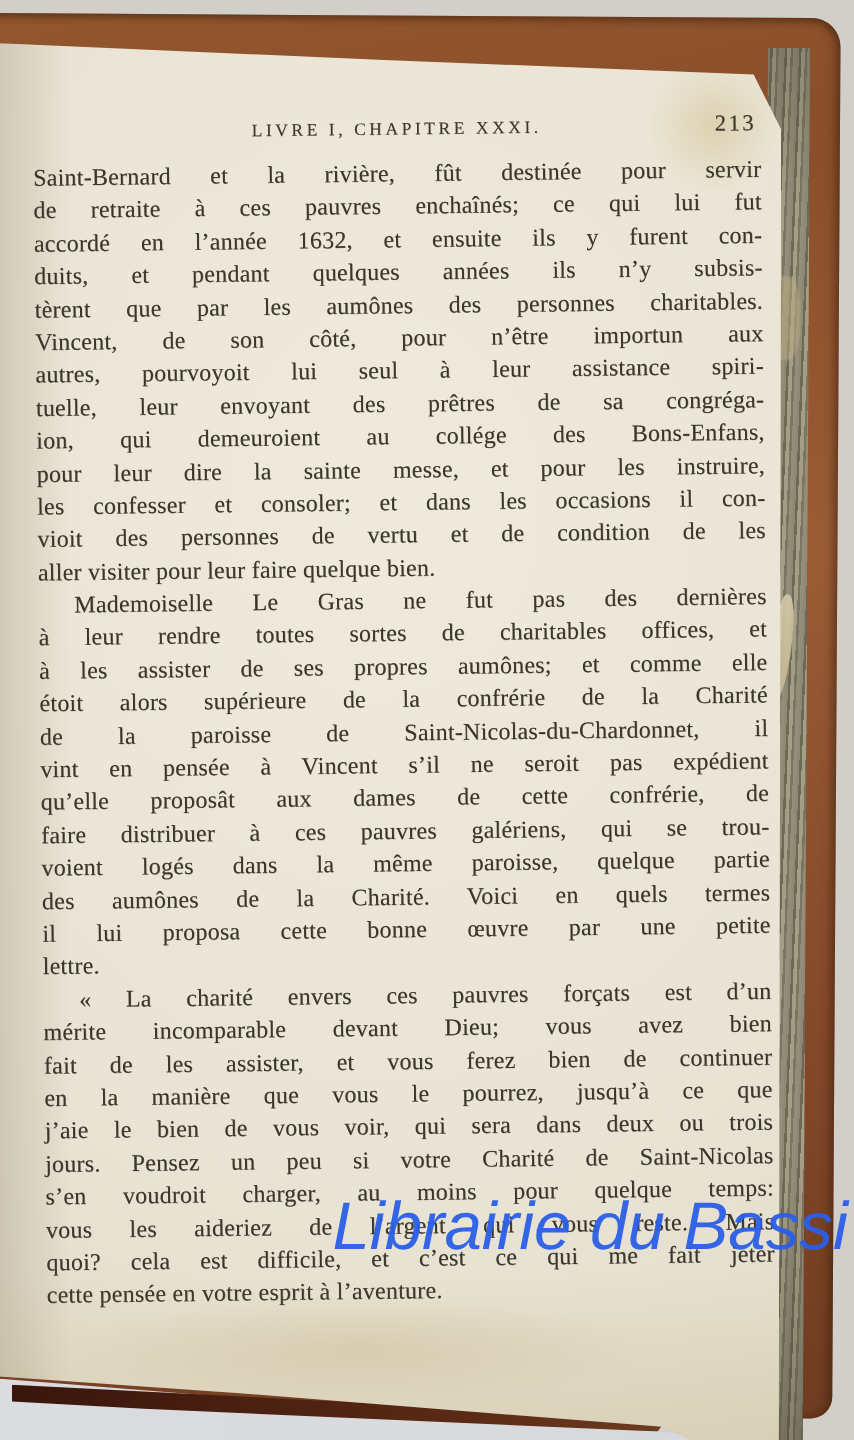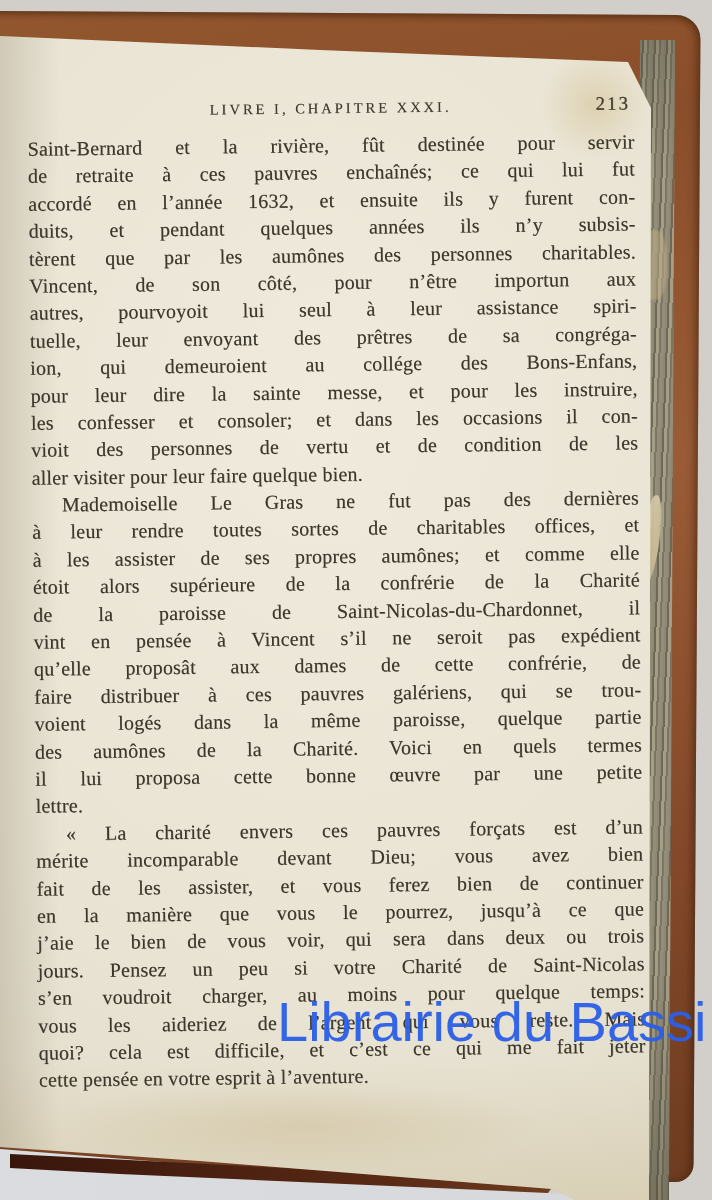--- a/index.html
+++ b/index.html
@@ -97,20 +97,21 @@
   .line.para-end{text-align-last:left;}
   .line.indent{text-indent:30px;}
   
   .watermark{
     position:absolute;left:277px;top:994px;
     font-family:"Liberation Sans", sans-serif;
     font-size:56px;line-height:1;letter-spacing:0;
     white-space:nowrap;
     opacity:.95;
     text-shadow:none;
+    font-style:italic;
   }
 </style>
 </head>
 <body>
 
 <div class="photo">
 
   <div class="cover"></div>
 
   <div class="surface-bottom"></div>

